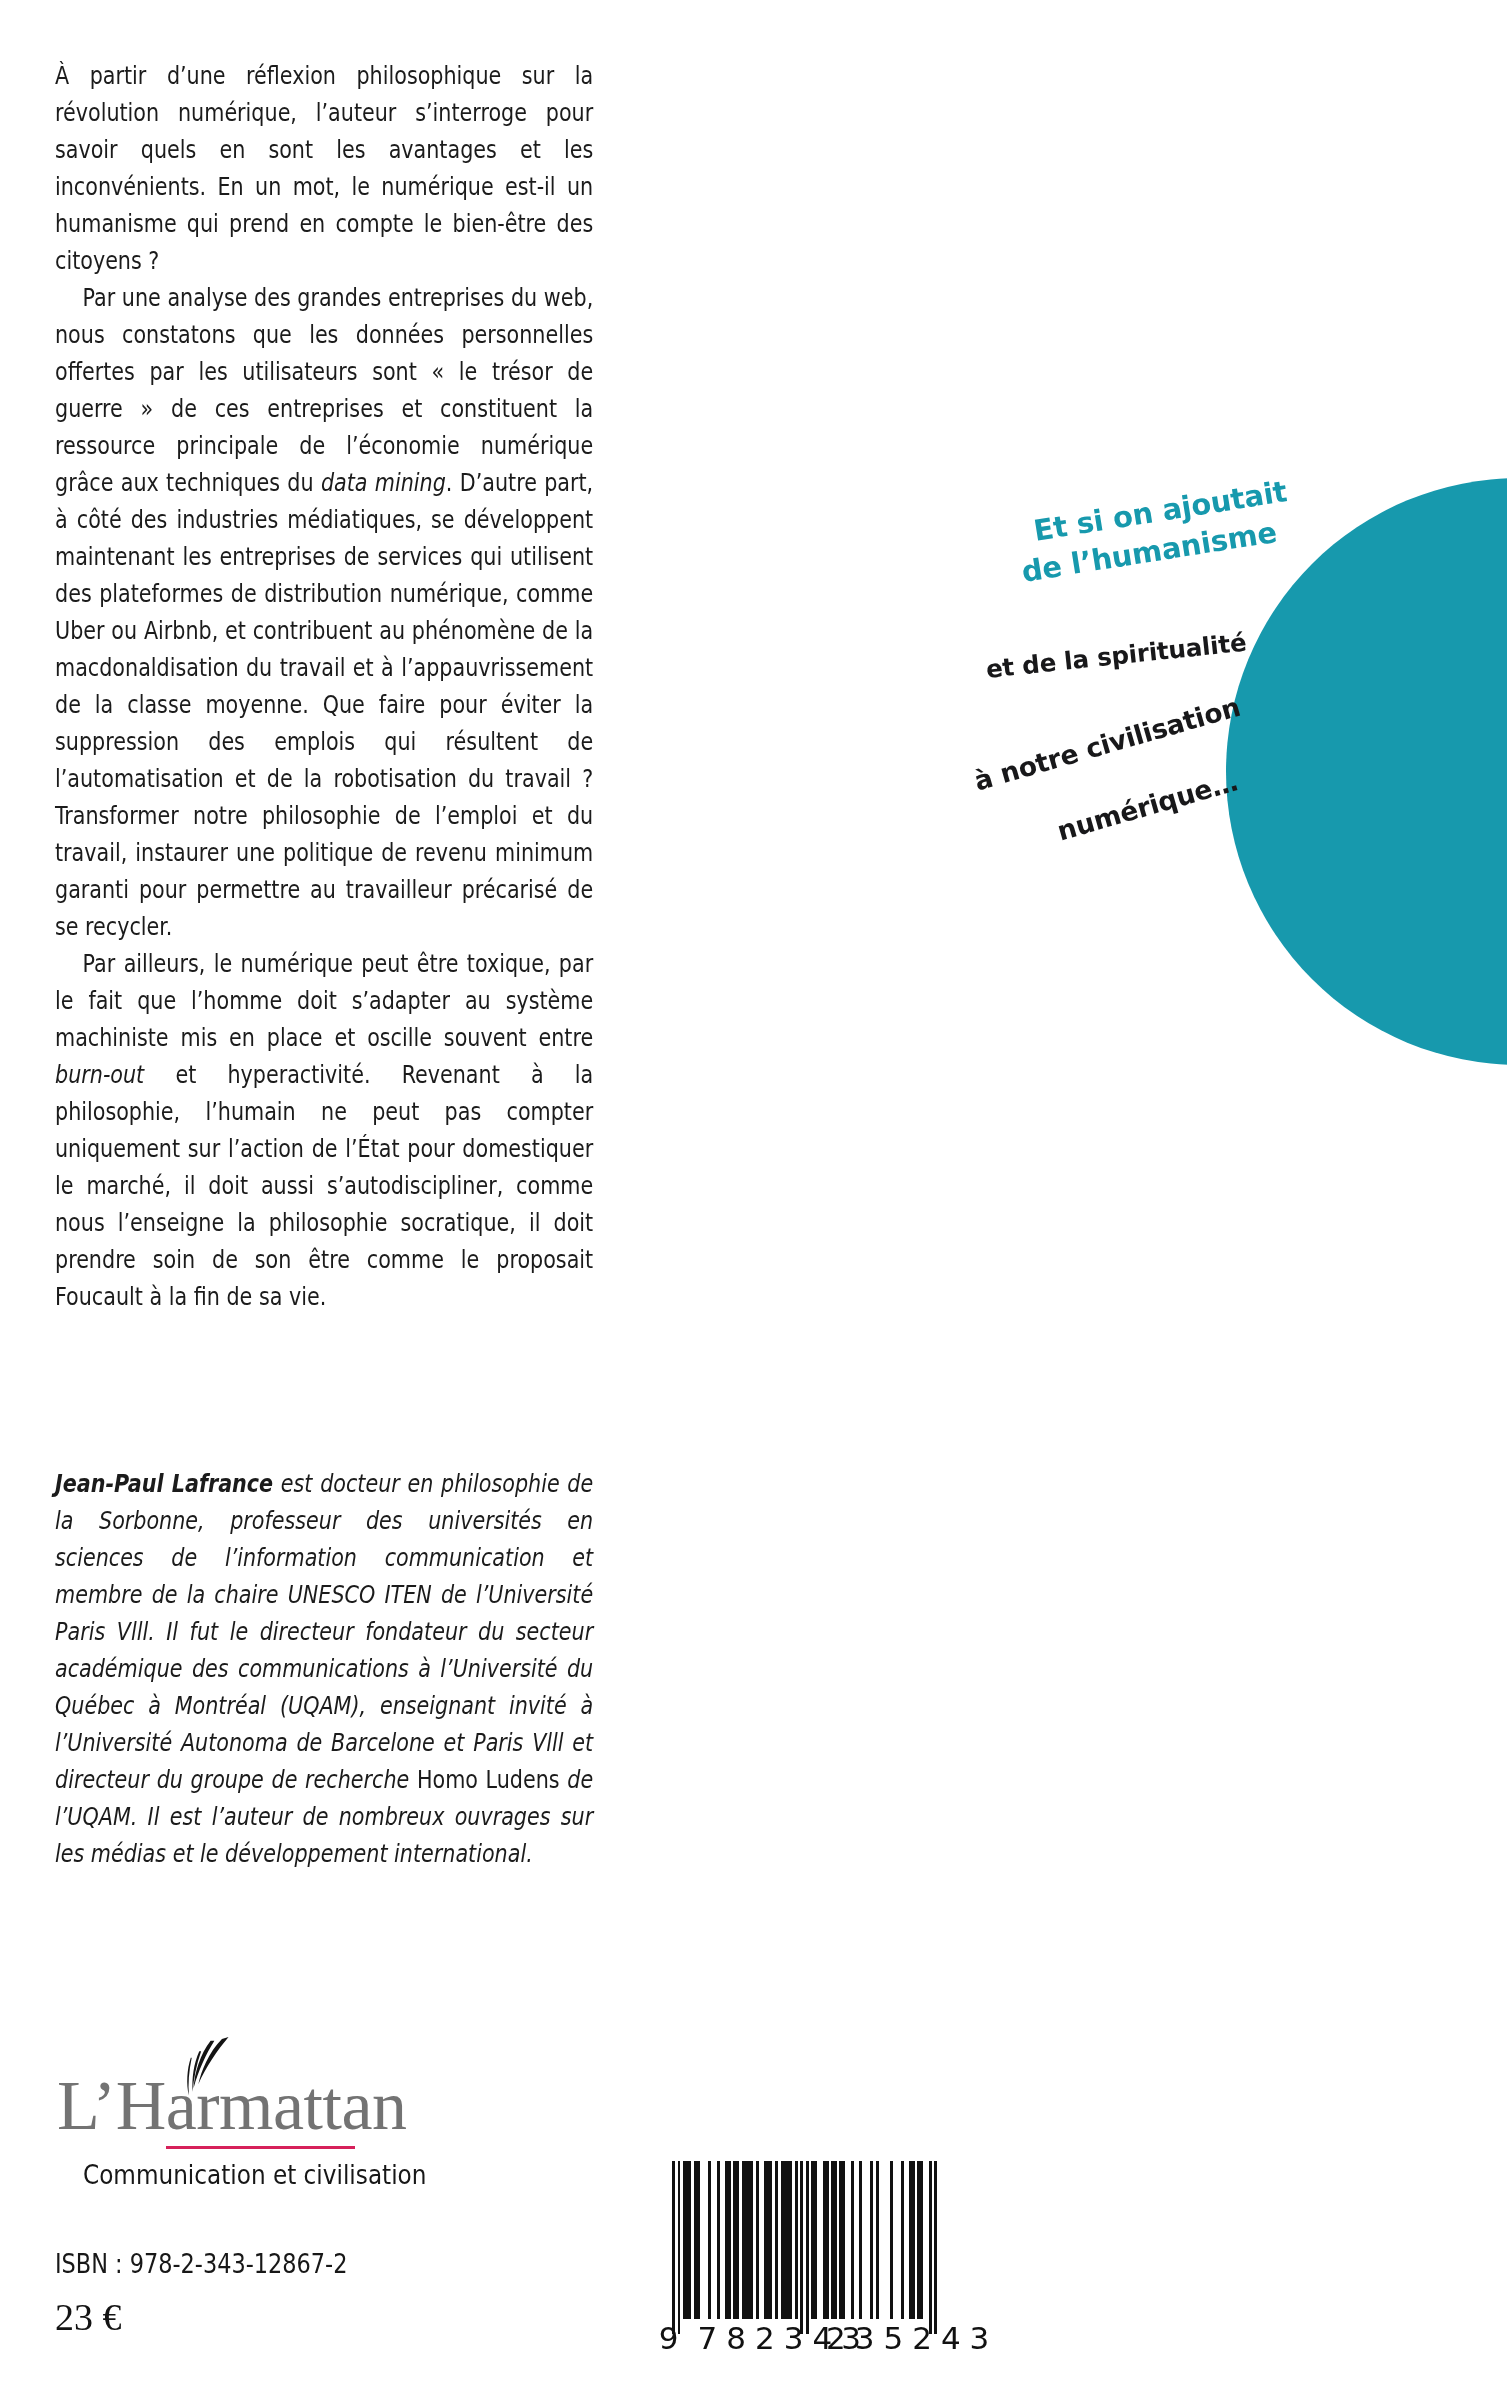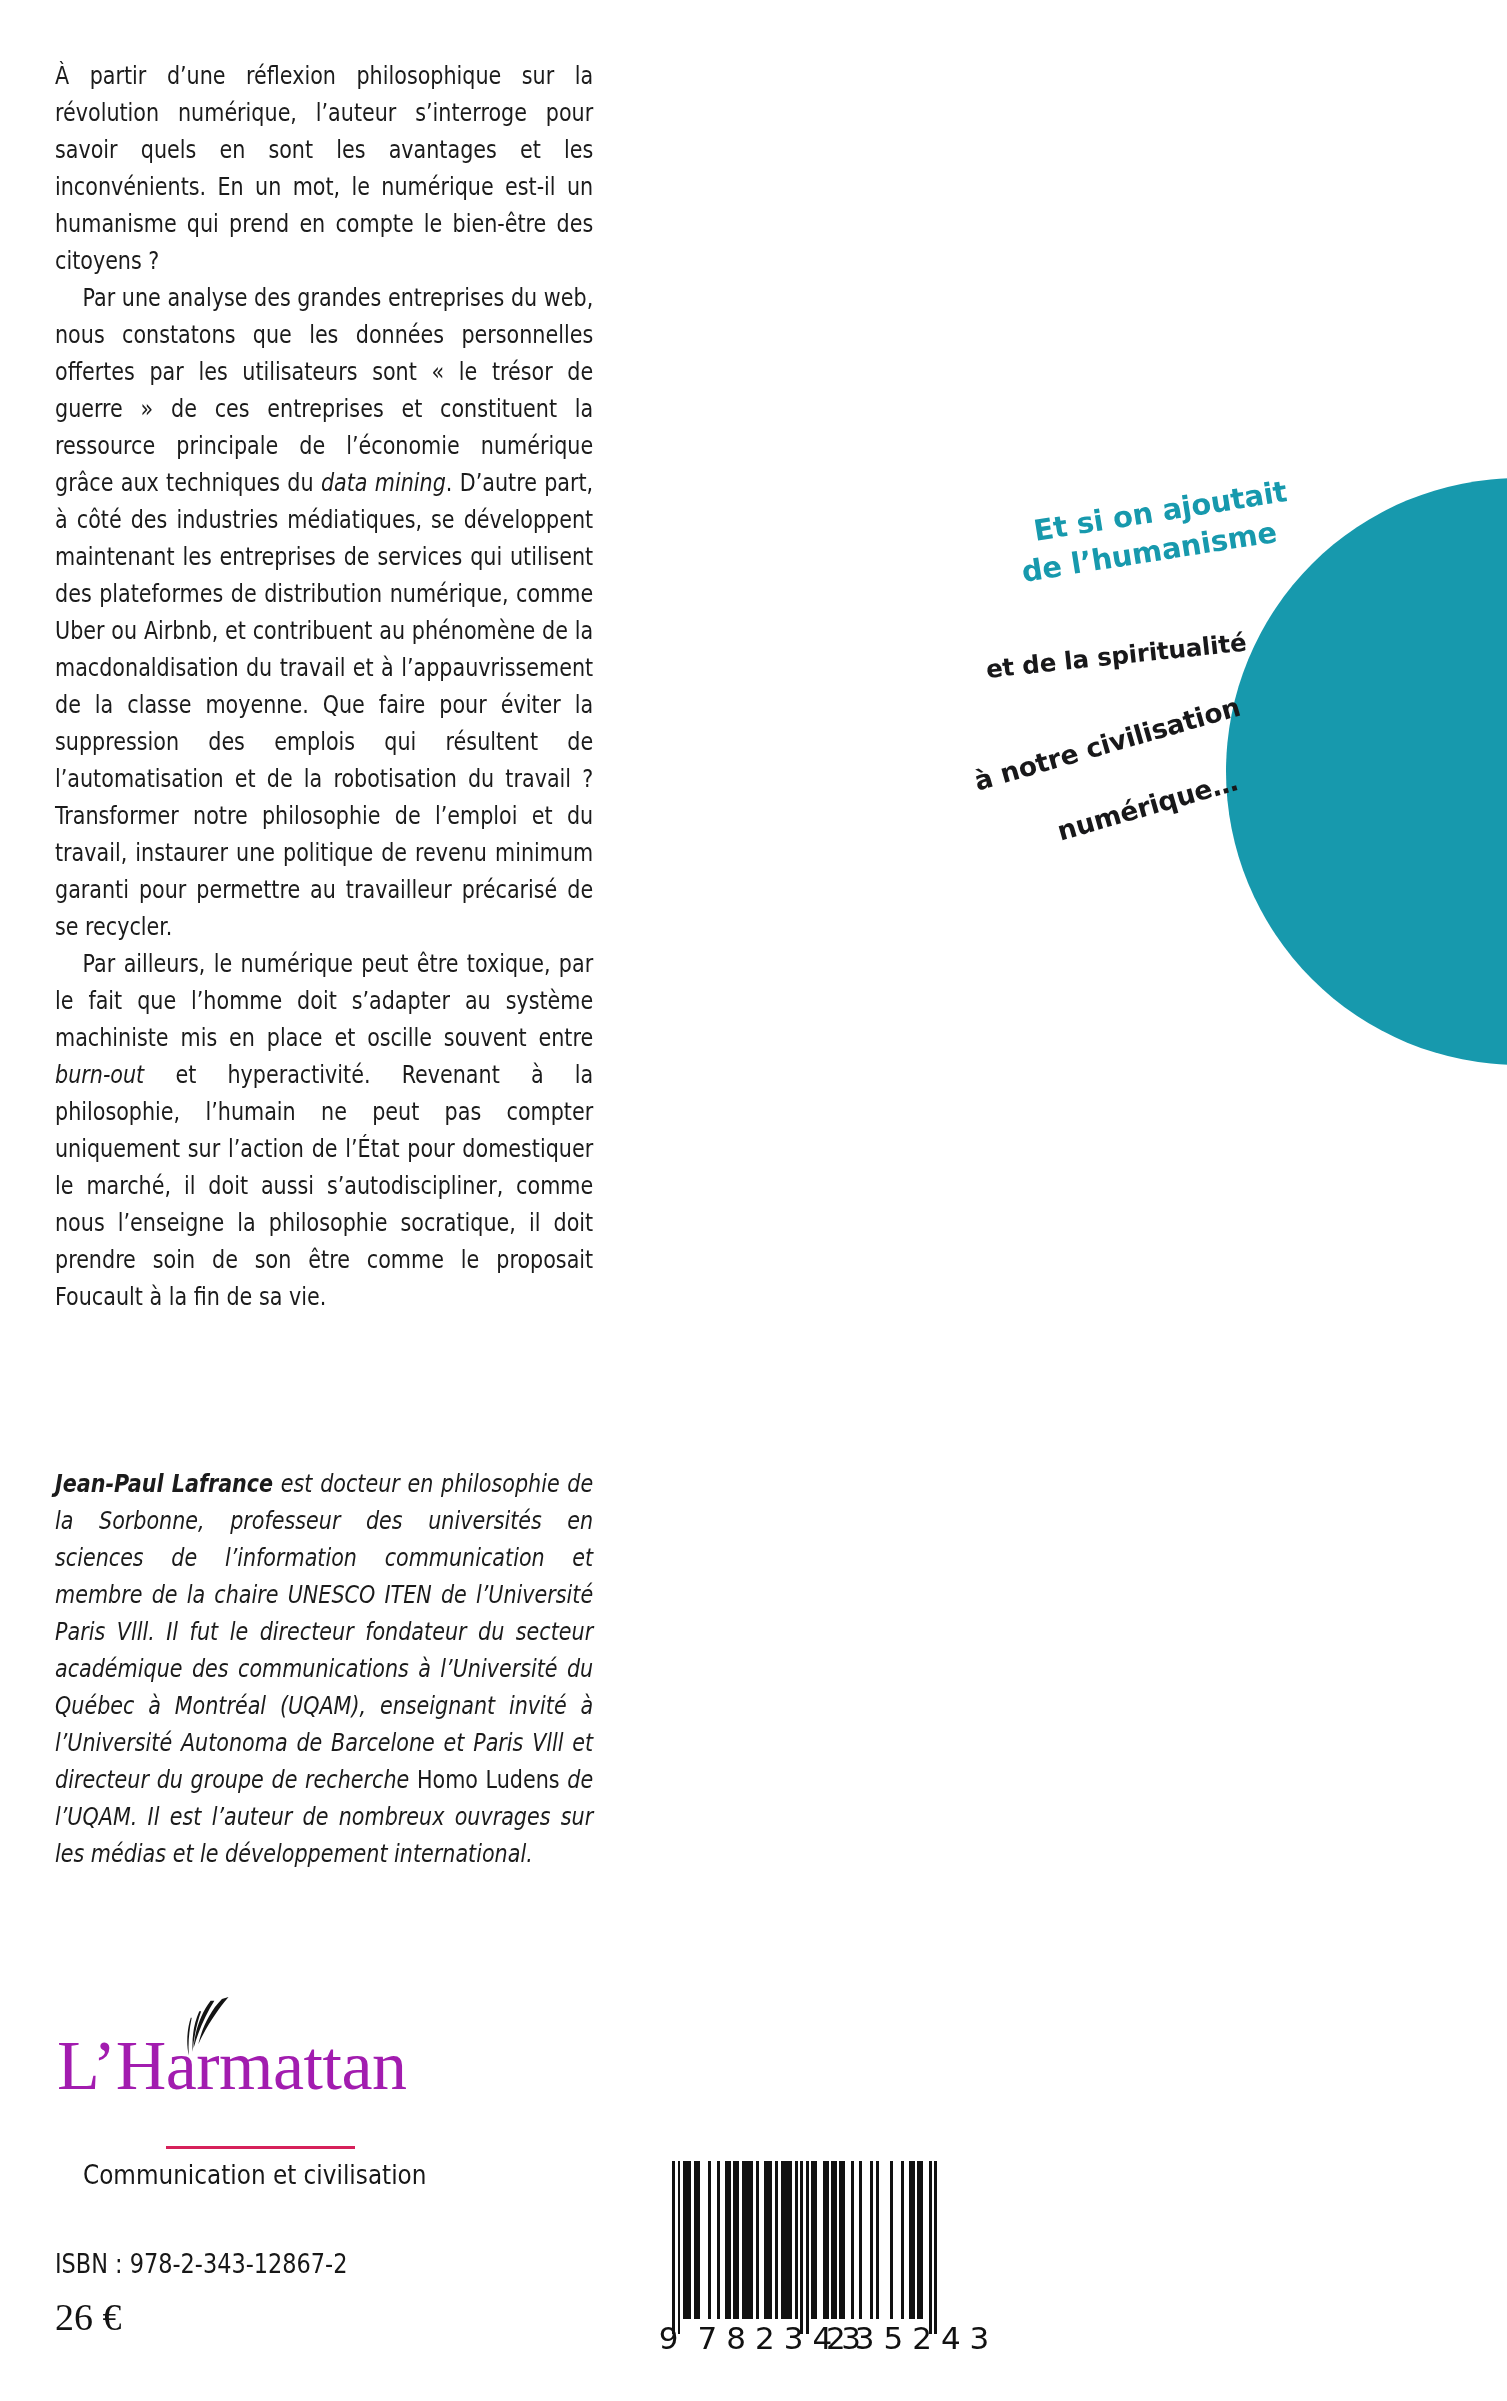--- a/index.html
+++ b/index.html
@@ -71,22 +71,22 @@
   #bio b{font-weight:bold;font-style:italic;}
   #bio .roman{font-style:normal;}
 
   
   #publisher{
     position:absolute; left:57px; top:2025px; z-index:3; width:530px;
   }
   #logo-wordmark{
     position:relative; height:81px;
     font-family:"Liberation Serif","DejaVu Serif", serif;
-    font-size:70px; line-height:81px; color:#a21caf;
-    letter-spacing:-0.5px; white-space:nowrap;
+    font-size:70px; line-height:81px; color:#737373;
+    letter-spacing:-0.5px; white-space:nowrap;margin-top:40px;
   }
   #logo-wordmark .lap{font-size:70px;}
   #quill{
     position:absolute; left:113px; top:-30px; width:68px; height:74px;
     pointer-events:none;
   }
   #imprint-rule{
     position:absolute; left:166px; top:2146px;
     width:189px; height:2.8px; background:#d6205a; z-index:4;
   }
@@ -161,21 +161,21 @@
       <path d="M47 6 C38 20 30 38 25 56 C26 40 32 20 43 6 Z" fill="#141414"></path>
       <path d="M33 17 C28 31 25 46 24 60 C23 46 25 30 31 17 Z" fill="#141414"></path>
       <path d="M23 24 C20 38 19 52 20 64 C17 52 18 36 22 24 Z" fill="#141414"></path>
     </svg>
   </div>
 </div>
 <div id="imprint-rule"></div>
 <div id="collection">Communication et civilisation</div>
 
 <div id="isbn">ISBN : 978-2-343-12867-2</div>
-<div id="price">26 €</div>
+<div id="price">23 €</div>
 
 <div id="barcode-block">
   <div id="barcode-bars">
       <span class="guard" style="left: 0px; width: 2.8px;"></span>
       <span class="guard" style="left: 5.6px; width: 2.8px;"></span>
       <span style="left: 11px; width: 8.4px;"></span>
       <span style="left: 22px; width: 5.6px;"></span>
       <span style="left: 36px; width: 2.8px;"></span>
       <span style="left: 45px; width: 2.8px;"></span>
       <span style="left: 53px; width: 5.6px;"></span>

